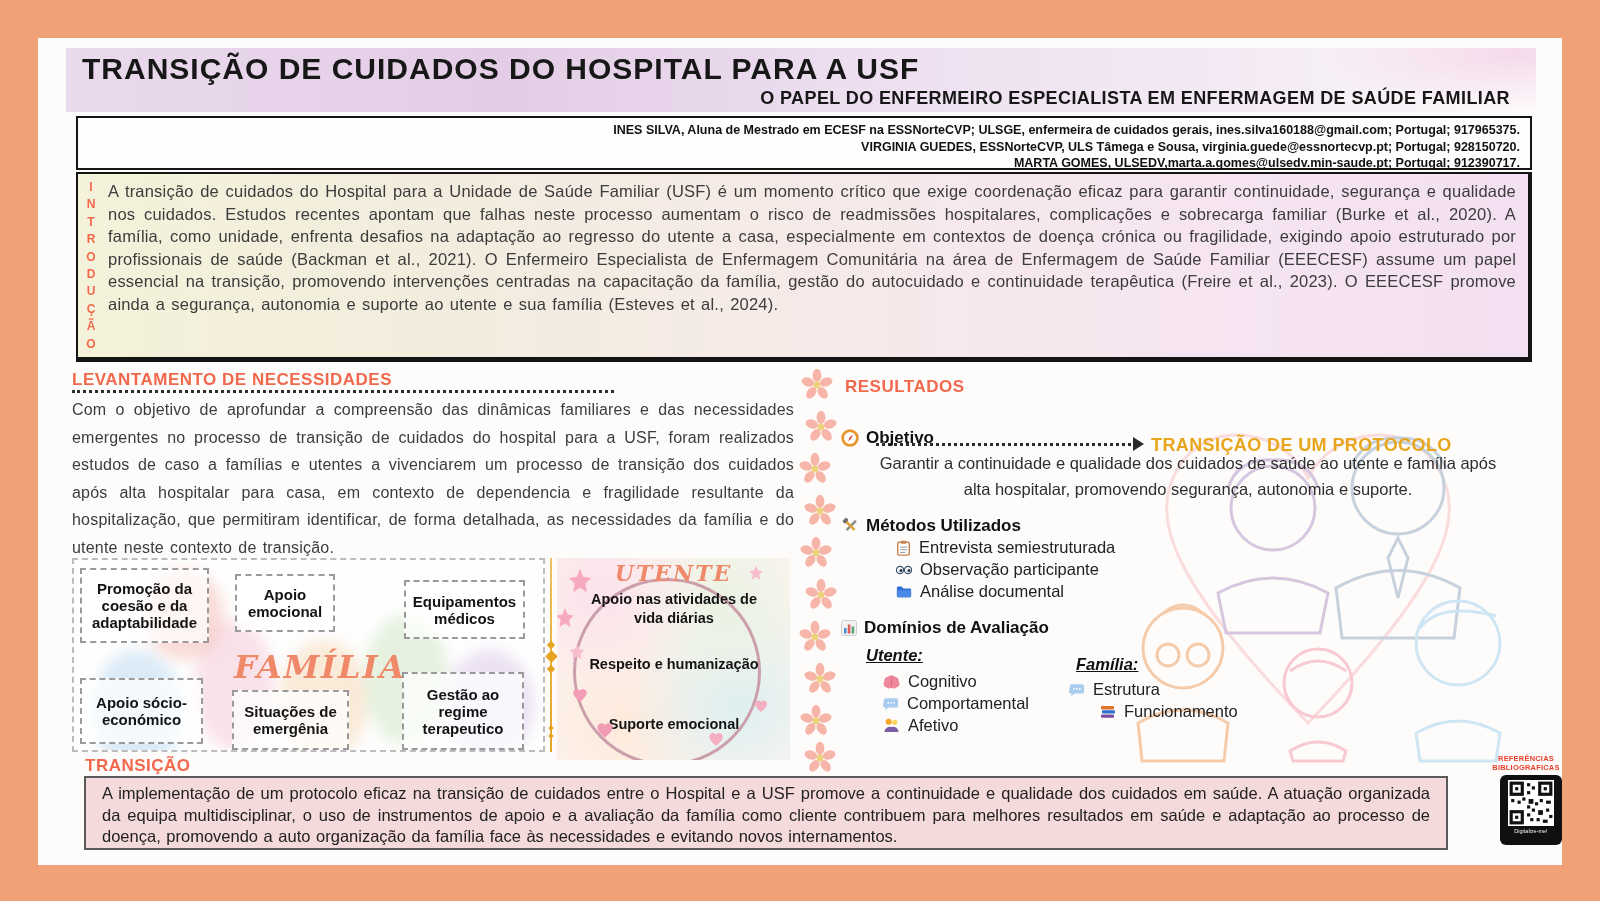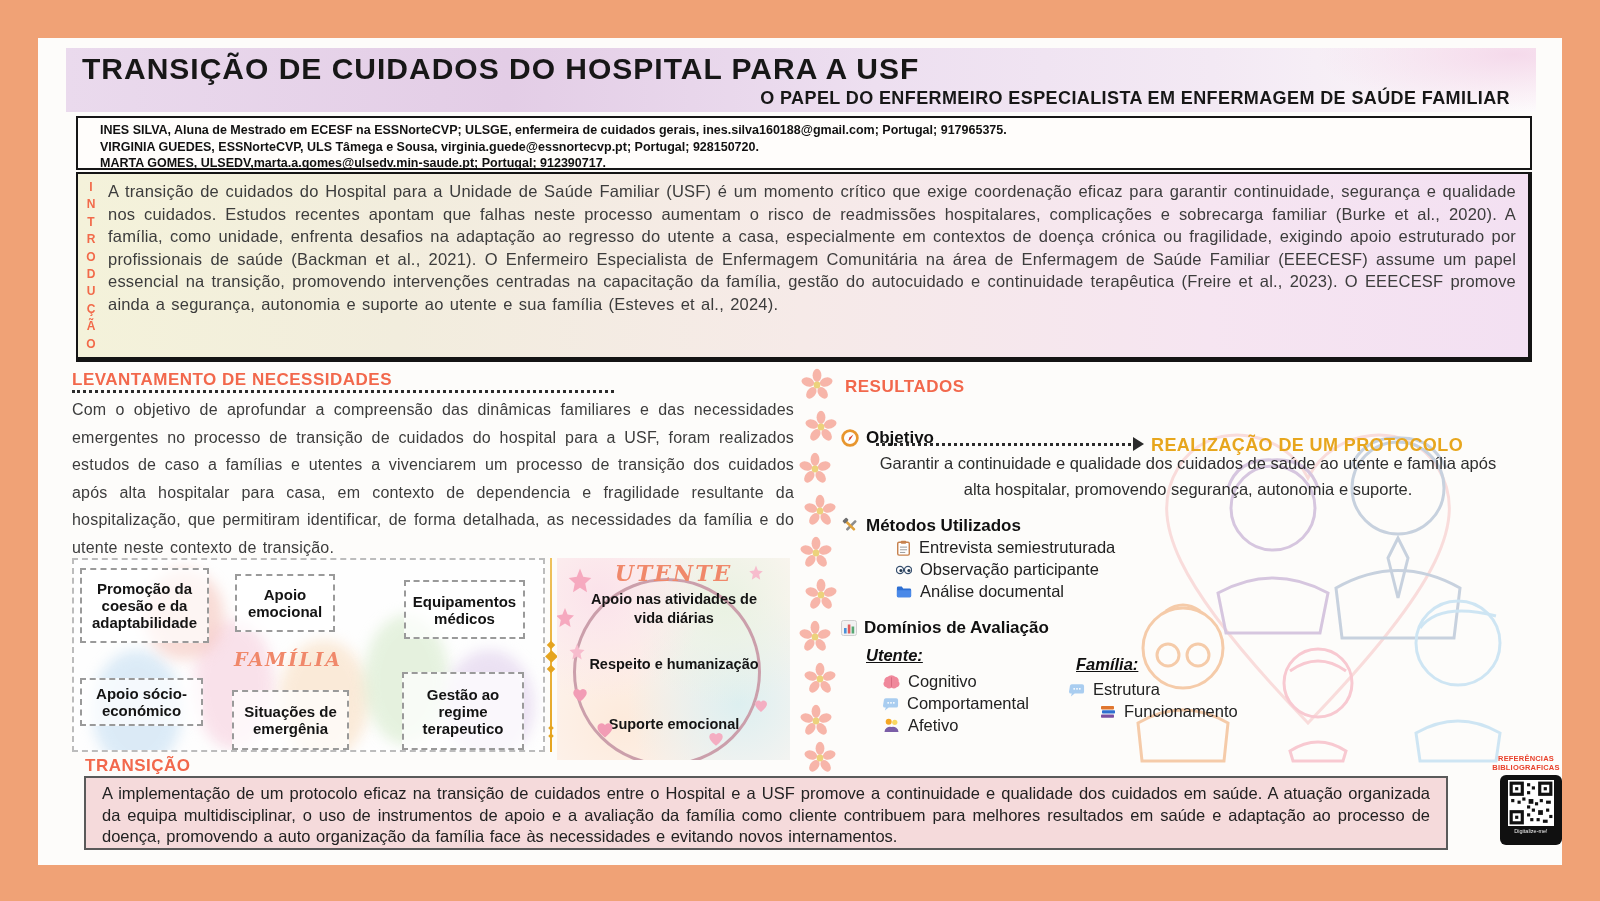--- a/index.html
+++ b/index.html
@@ -10,21 +10,21 @@
   
   .title-band{position:absolute;left:28px;top:10px;width:1470px;height:64px;
     background:linear-gradient(90deg,#eadaed 0%,#e3cde6 30%,#eddff0 55%,#f3e9f4 78%,#f9f3f8 92%,#fdfbfc 100%);}
   .title-band:before{content:"";position:absolute;right:0;top:0;width:220px;height:100%;
     background:radial-gradient(ellipse at 90% 10%,rgba(244,214,233,.9),rgba(244,214,233,0) 70%);}
   .main-title{position:absolute;left:16px;top:4px;font-size:30px;font-weight:700;letter-spacing:1px;color:#171717;}
   .sub-title{position:absolute;right:26px;top:40px;font-size:18px;font-weight:700;letter-spacing:.4px;color:#171717;}
 
   
   .authors{position:absolute;left:38px;top:78px;width:1456px;height:54px;background:#fffdfb;
-    border:2px solid #161616;padding:4px 22px;font-size:12.5px;font-weight:700;line-height:1.33;color:#111;}
+    border:2px solid #161616;padding:4px 10px;font-size:12.5px;font-weight:700;line-height:1.33;color:#111;text-align:right;}
 
   
   .intro{position:absolute;left:38px;top:134px;width:1456px;height:190px;
     background:linear-gradient(90deg,#f4f2da 0%,#f2eddd 22%,#f6eae8 50%,#f6e5f1 78%,#f3e0f2 100%);
     border:2px solid #141414;border-right:4px solid #141414;border-bottom:5px solid #141414;display:flex;}
   .intro-vertical{width:26px;padding-top:5px;display:flex;flex-direction:column;align-items:center;gap:0;}
   .intro-vertical span{font-size:12px;font-weight:700;color:#f26a4a;line-height:17.4px;}
   .intro-text{flex:1;padding:6px 12px 4px 4px;font-size:16.5px;line-height:22.6px;color:#3c3c3c;
     text-align:justify;letter-spacing:.2px;word-spacing:1.5px;}
 
@@ -121,22 +121,22 @@
       <div class="blob" style="left:18px;top:90px;width:90px;height:120px;background:#b9d8f0;"></div>
       <div class="blob" style="left:120px;top:60px;width:80px;height:130px;background:#f5c5d7;"></div>
       <div class="blob" style="left:205px;top:80px;width:90px;height:120px;background:#f7d7b4;"></div>
       <div class="blob" style="left:290px;top:55px;width:85px;height:130px;background:#cde6c0;"></div>
       <div class="blob" style="left:370px;top:90px;width:90px;height:110px;background:#d9c5e8;"></div>
       <div class="blob" style="left:70px;top:10px;width:80px;height:90px;background:#f3b9ae;"></div>
 
       <div class="dash-box" style="left:6px;top:8px;width:129px;height:75px;font-size:15px;">Promoção da coesão e da adaptabilidade</div>
       <div class="dash-box" style="left:161px;top:14px;width:100px;height:58px;font-size:15px;">Apoio emocional</div>
       <div class="dash-box" style="left:330px;top:20px;width:121px;height:59px;font-size:15px;">Equipamentos médicos</div>
-      <div class="script" style="position:absolute;left:160px;top:88px;font-size:19px;">FAMÍLIA</div>
-      <div class="dash-box" style="left:6px;top:118px;width:123px;height:48px;font-size:15px;text-align:center;">Apoio sócio-económico</div>
+      <div class="script" style="position:absolute;left:160px;top:88px;font-size:32px;">FAMÍLIA</div>
+      <div class="dash-box" style="left:6px;top:118px;width:123px;height:66px;font-size:15px;text-align:center;">Apoio sócio-económico</div>
       <div class="dash-box" style="left:158px;top:130px;width:117px;height:60px;font-size:15px;">Situações de emergênia</div>
       <div class="dash-box" style="left:328px;top:112px;width:122px;height:78px;font-size:15px;">Gestão ao regime terapeutico</div>
     </div>
 
     <div class="divider">
       <div class="gline"></div>
       <div class="dia" style="top:84px;width:6px;height:6px;left:3px;"></div>
       <div class="dia" style="top:94px;width:9px;height:9px;left:1.5px;"></div>
       <div class="dia" style="top:108px;width:6px;height:6px;left:3px;"></div>
       <div class="dia" style="top:168px;width:4px;height:4px;left:4px;"></div>
@@ -305,21 +305,21 @@
       <g stroke="#a9d4ef" stroke-width="3">
           <circle cx="390" cy="250" r="42"></circle>
           <path d="M352 235 q20 -26 76 -12"></path>
           <path d="M348 340 q42 -24 84 0 l-4 28 h-76 z"></path>
         </g>
     </svg>
 
     <div class="sec-head" style="left:807px;top:339px;">RESULTADOS</div>
     <div class="res-arrow"></div>
     <div class="res-arrowhead"></div>
-    <div class="protocol">REALIZAÇÃO DE UM PROTOCOLO</div>
+    <div class="protocol">TRANSIÇÃO DE UM PROTOCOLO</div>
 
     <div class="res-sub" style="left:803px;top:390px;">
       <svg class="icon" width="18" height="18" viewBox="0 0 20 20">
           <circle cx="10" cy="10" r="8.2" fill="#fff" stroke="#e8962e" stroke-width="3"></circle>
           <path d="M13.8 6.2 L10.8 11 L8 13.6 L9.4 9.4 Z" fill="#d8452e"></path>
         </svg>
       <span>Objetivo</span>
     </div>
     <div class="res-text" style="left:830px;top:412px;width:640px;">Garantir a continuidade e qualidade dos cuidados de saúde ao utente e família após alta hospitalar, promovendo segurança, autonomia e suporte.</div>
 

